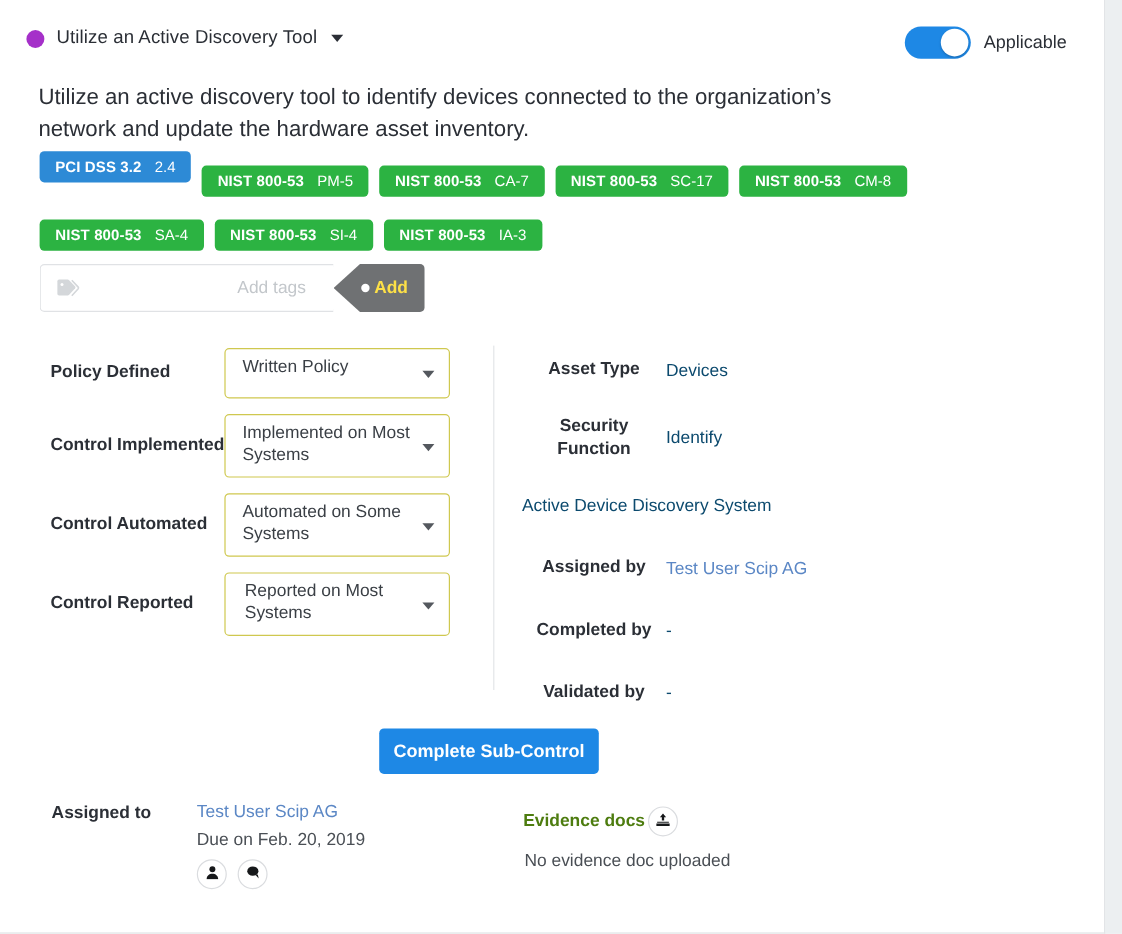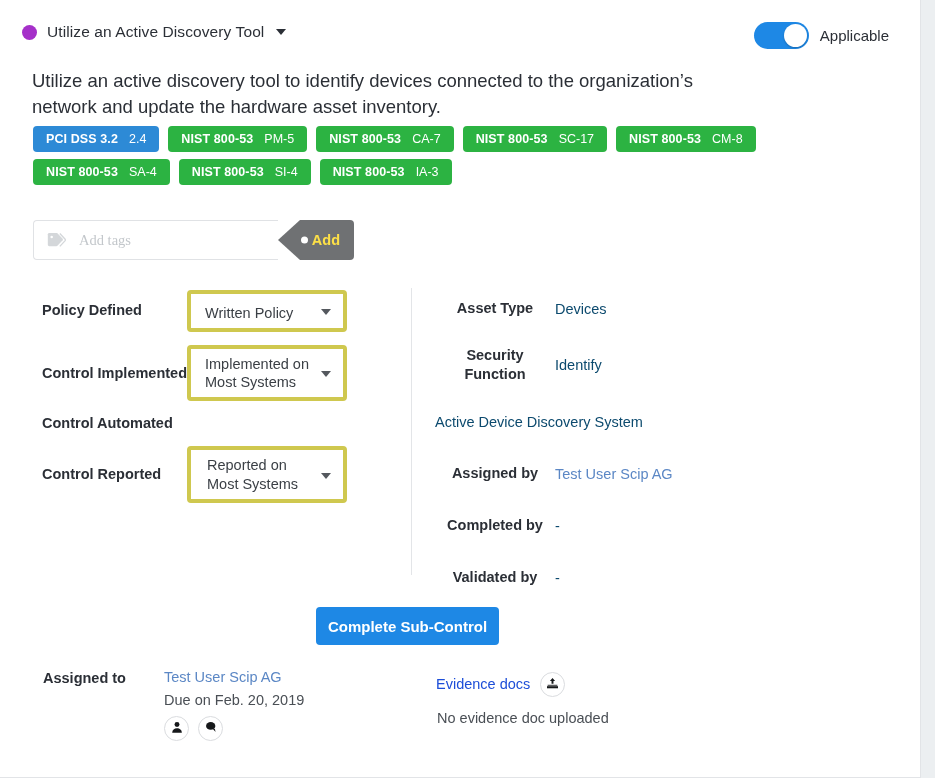--- a/index.html
+++ b/index.html
@@ -66,42 +66,43 @@
   
   #badges {
     position: absolute; left: 33px; top: 126px; width: 850px;
     display: flex; flex-wrap: wrap; gap: 7px 9px;
   }
   .badge {
     display: inline-flex; align-items: baseline; gap: 11px;
     height: 26px; padding: 0 13px; border-radius: 4px;
     color: #fff; white-space: nowrap; cursor: pointer;
   }
-  .badge.green { background: #2cb342; }
+  .badge.green { background: #2cb342; margin-top: 12px; }
   .badge.blue  { background: #2d8ad6; }
   .badge .fw   { font-size: 12.5px; font-weight: bold; letter-spacing: .1px;
                  line-height: 26px; }
   .badge .code { font-size: 12.5px; font-weight: normal; line-height: 26px; }
 
   
   #tag-row {
     position: absolute; left: 33px; top: 220px;
     display: flex; align-items: stretch; height: 40px;
   }
   #tag-input-box {
     width: 245px; height: 40px;
     border: 1px solid #e0e2e5; border-right: none;
     border-radius: 4px 0 0 4px; background: #fff;
     display: flex; align-items: center; padding-left: 13px; gap: 10px;
   }
   .tag-icon { width: 20px; height: 16px; display: block; flex: 0 0 auto; }
   #tag-text {
     border: none; outline: none; font-size: 14.5px; color: #8b5cf6;
     background: transparent; width: 180px;
-    font-family: Liberation Serif, serif;
+    font-family: Liberation Sans, sans-serif;
+    text-align: right;
   }
   #tag-text::placeholder { color: #c3c7cb; }
   #add-btn {
     position: relative; width: 76px; height: 40px;
     background: #6f7173; color: #fde047;
     border-radius: 0 4px 4px 0; border: none; cursor: pointer;
     display: flex; align-items: center; justify-content: flex-end;
     padding-right: 14px;
     font-size: 14.5px; font-weight: bold;
     font-family: "Liberation Sans", sans-serif;
@@ -118,23 +119,23 @@
     width: 1px; height: 287px; background: #e3e5e8;
   }
 
   #left-col { position: absolute; left: 42px; top: 290px; width: 350px; }
   .frow { position: relative; display: flex; align-items: center; margin-bottom: 13px; }
   .frow .flabel {
     width: 145px; flex: 0 0 145px;
     font-size: 14.5px; font-weight: bold; color: #2b2f36; line-height: 1.32;
   }
   .fsel {
-    position: relative; width: 160px; min-height: 42px;
-    border: 4px solid #ef4444; border-radius: 4px; background: #fff;
-    display: flex; align-items: flex-end; padding: 6px 30px 6px 14px;
+    position: relative; width: 188px; min-height: 42px;
+    border: 1px solid #ef4444; border-radius: 4px; background: #fff;
+    display: flex; align-items: flex-start; padding: 6px 30px 6px 14px;
     font-size: 14.5px; color: #3a3f45; line-height: 1.25; cursor: pointer;
   }
   .fsel .arw {
     position: absolute; right: 12px; top: 50%; margin-top: -2px;
     width: 0; height: 0;
     border-left: 5px solid transparent;
     border-right: 5px solid transparent;
     border-top: 6px solid #54585e;
   }
   .fsel.tall { min-height: 53px; }
@@ -168,21 +169,21 @@
   #footer-icons { display: flex; gap: 9px; margin-top: 8px; }
   .circ-btn {
     width: 25px; height: 25px; border-radius: 50%;
     border: 1px solid #dadcdf; background: #fff;
     display: flex; align-items: center; justify-content: center;
     cursor: pointer; padding: 0;
   }
 
   #evidence-label {
     position: absolute; left: 436px; top: 676px;
-    font-size: 14.5px; font-weight: normal; color: #1d4ed8;
+    font-size: 14.5px; font-weight: bold; color: #4d7c0f;
   }
   #upload-btn {
     position: absolute; left: 540px; top: 672px;
     width: 25px; height: 25px; border-radius: 50%;
     border: 1px solid #dadcdf; background: #fff;
     display: flex; align-items: center; justify-content: center;
     cursor: pointer; padding: 0;
   }
   #evidence-status {
     position: absolute; left: 437px; top: 710px;
@@ -274,20 +275,24 @@
       </div>
       <div class="frow">
         <div class="flabel">Control Implemented</div>
         <div class="fsel tall" style="border-color: rgb(207, 200, 79);">
           <span>Implemented on Most Systems</span>
           <span class="arw"></span>
         </div>
       </div>
       <div class="frow">
         <div class="flabel">Control Automated</div>
+        <div class="fsel tall" style="border-color: rgb(207, 200, 79);">
+          <span>Automated on Some Systems</span>
+          <span class="arw"></span>
+        </div>
       </div>
       <div class="frow">
         <div class="flabel">Control Reported</div>
         <div class="fsel tall" style="border-color: rgb(207, 200, 79); padding-left: 16px;">
           <span>Reported on Most Systems</span>
           <span class="arw"></span>
         </div>
       </div>
     </div>
   <div id="right-col">

